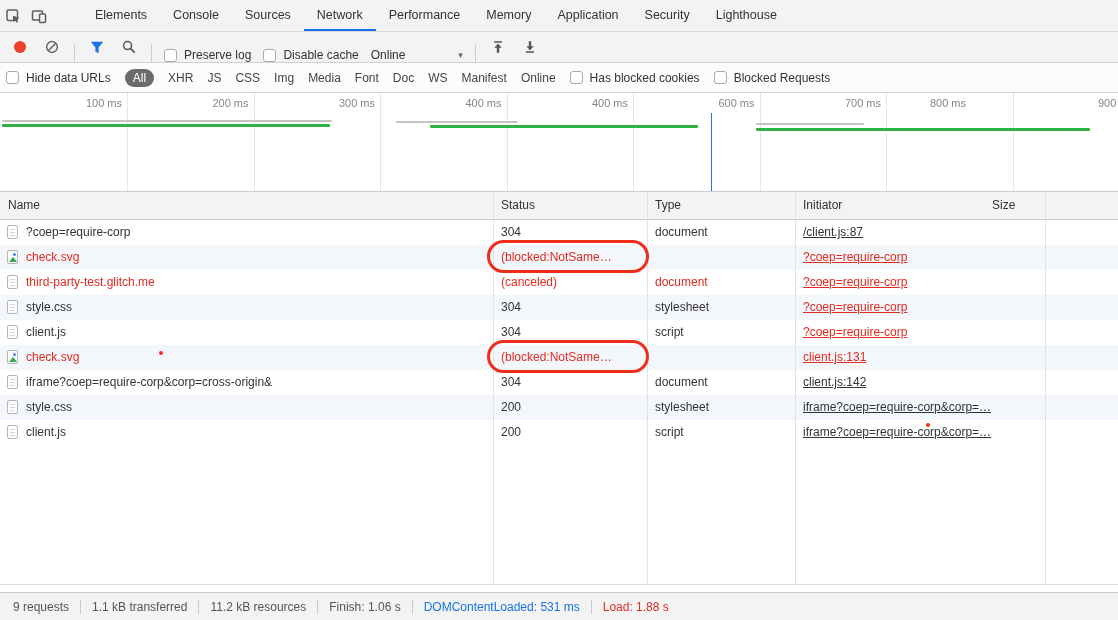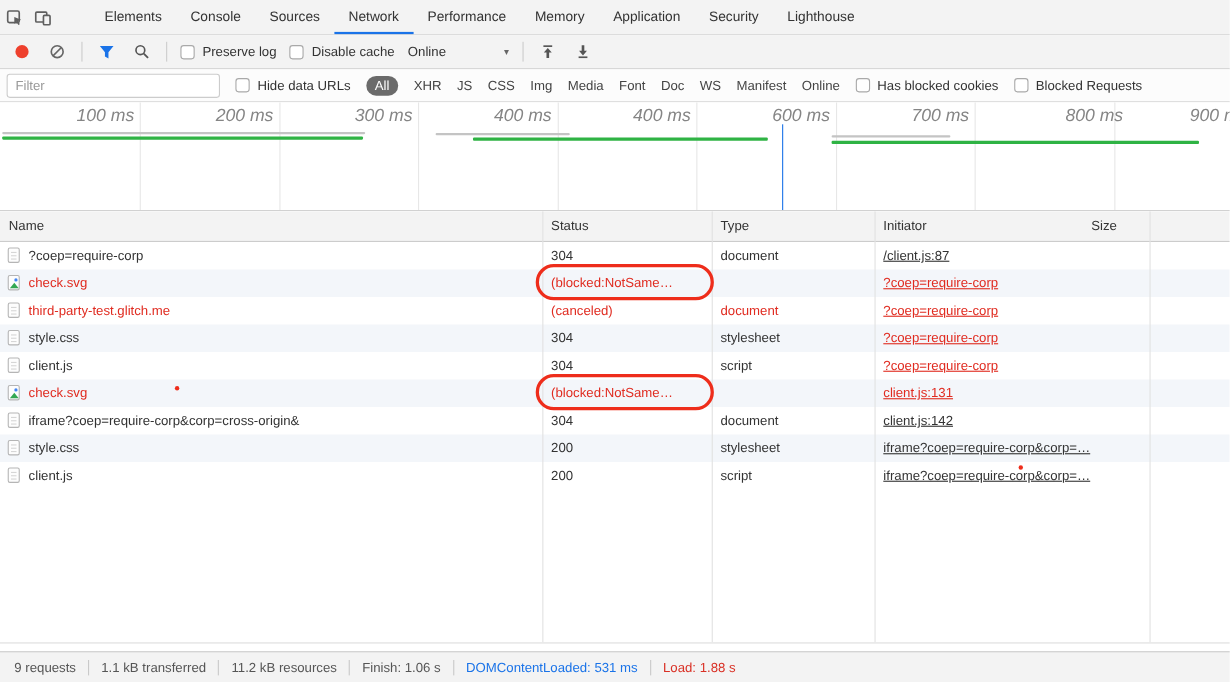--- a/index.html
+++ b/index.html
@@ -10,41 +10,41 @@
   }
 
   
   .tabbar { height:32px; background:#f3f3f3; border-bottom:1px solid #dadada; display:flex; align-items:stretch; }
   .icon-btn { width:26px; height:100%; display:flex; align-items:center; justify-content:center; flex:0 0 auto; }
   .tab-strip { display:flex; height:100%; margin-left:30px; }
   .tab { padding:0 13px; display:flex; align-items:center; font-size:12.5px; color:#333; border-bottom:2px solid transparent; cursor:default; white-space:nowrap; }
   .tab.active { border-bottom-color:var(--accent_blue); }
 
   
-  .toolbar { height:31px; background:#f3f3f3; border-bottom:1px solid #d0d0d0; display:flex; align-items:center; padding:0 10px; gap:12px; }
+  .toolbar { height:31px; background:#f3f3f3; border-bottom:1px solid #d0d0d0; display:flex; align-items:flex-end; padding:0 10px; gap:12px; }
   .sep { width:1px; height:18px; background:#ccc; flex:0 0 auto; }
   .record-dot { width:12px; height:12px; border-radius:50%; background:var(--record_red); }
   .checkbox { width:13px; height:13px; border:1px solid #a9a9a9; border-radius:3px; background:#fff; flex:0 0 auto; }
   .check-label { display:flex; align-items:center; gap:7px; white-space:nowrap; cursor:default; }
   .select { width:92px; display:flex; align-items:center; justify-content:space-between; cursor:default; }
   .caret { font-size:9px; color:#666; }
   .toolbar .icon-btn { width:20px; }
 
   
   .filterbar { height:30px; background:#fcfcfc; border-bottom:1px solid #d7d7d7; display:flex; align-items:center; padding:0 6px; gap:14px; overflow:hidden; }
   .filter-input { width:194px; height:22px; border:1px solid #ccc; border-radius:3px; padding:0 7px; font-family:"Liberation Sans",sans-serif; font-size:12px; color:#333; background:#fff; outline:none; flex:0 0 auto; }
   .filter-input::placeholder { color:#9a9a9a; }
   .pill { background:#6b6b6b; color:#fff; border-radius:10px; padding:2px 8px; white-space:nowrap; }
   .type-strip { display:flex; gap:14px; }
   .type-label { color:#444; white-space:nowrap; cursor:default; }
 
   
   .overview { position:relative; height:99px; background:#fff; border-bottom:1px solid #ccc; overflow:hidden; }
   .grid-line { position:absolute; top:0; bottom:0; width:1px; background:#e7e7e7; }
-  .time-label { position:absolute; top:4px; font-size:16px; color:#858585; transform:translateX(-100%); padding-right:5px; white-space:nowrap;font-style:italic; }
+  .time-label { position:absolute; top:4px; font-size:11px; color:#858585; transform:translateX(-100%); padding-right:5px; white-space:nowrap; }
   .ov-bar { position:absolute; border-radius:1px; }
   .ov-marker { position:absolute; top:20px; bottom:0; width:1px; background:var(--accent_blue); }
 
   
   .table { position:relative; height:393px; border-bottom:1px solid #ddd; background:#fff; overflow:hidden; }
   .thead { position:relative; height:28px; background:#f3f3f3; border-bottom:1px solid #ccc; }
   .th { position:absolute; top:0; height:100%; line-height:27px; padding-left:8px; color:#333; overflow:hidden; white-space:nowrap; cursor:default; }
   .tbody { position:relative; }
   .row { position:relative; height:25px; }
   .row.odd { background:#f3f6fa; }
@@ -143,21 +143,20 @@
   </div>
   <div class="icon-btn">
     <svg width="14" height="14" viewBox="0 0 14 14">
       <rect x="3" y="11.3" width="8" height="1.5" fill="#555"></rect>
       <path d="M7 10.4 L3.4 6.2 H5.8 V1.2 H8.2 V6.2 H10.6 Z" fill="#555"></path>
     </svg>
   </div>
 </div>
 
 <div class="filterbar">
-  <input class="filter-input" type="text" placeholder="Filter" style="">
   <label class="check-label">
     <span class="checkbox"></span>
     <span>Hide data URLs</span>
   </label>
   <span class="pill">All</span>
   <div class="type-strip">
       <span class="type-label">XHR</span>
       <span class="type-label">JS</span>
       <span class="type-label">CSS</span>
       <span class="type-label">Img</span>
@@ -187,21 +186,21 @@
     <div class="time-label" style="left: 380px;">300 ms</div>
     <div class="grid-line" style="left: 506.5px;"></div>
     <div class="time-label" style="left: 506.5px;">400 ms</div>
     <div class="grid-line" style="left: 633px;"></div>
     <div class="time-label" style="left: 633px;">400 ms</div>
     <div class="grid-line" style="left: 759.5px;"></div>
     <div class="time-label" style="left: 759.5px;">600 ms</div>
     <div class="grid-line" style="left: 886px;"></div>
     <div class="time-label" style="left: 886px;">700 ms</div>
     <div class="grid-line" style="left: 1012.5px;"></div>
-    <div class="time-label" style="left: 1026px;">800 ms</div>
+    <div class="time-label" style="left: 971px;">800 ms</div>
     <div class="time-label" style="left: 1139px;">900 ms</div>
     <div class="ov-bar" style="left: 2px; top: 27px; width: 330px; height: 2px; background: var(--bar_gray);"></div>
     <div class="ov-bar" style="left: 2px; top: 31px; width: 328px; height: 3px; background: var(--bar_green);"></div>
     <div class="ov-bar" style="left: 396px; top: 28px; width: 122px; height: 2px; background: var(--bar_gray);"></div>
     <div class="ov-bar" style="left: 430px; top: 32px; width: 268px; height: 3px; background: var(--bar_green);"></div>
     <div class="ov-bar" style="left: 756px; top: 30px; width: 108px; height: 2px; background: var(--bar_gray);"></div>
     <div class="ov-bar" style="left: 756px; top: 35px; width: 334px; height: 3px; background: var(--bar_green);"></div>
     <div class="ov-marker" style="left: 711px;"></div>
   </div>
 

